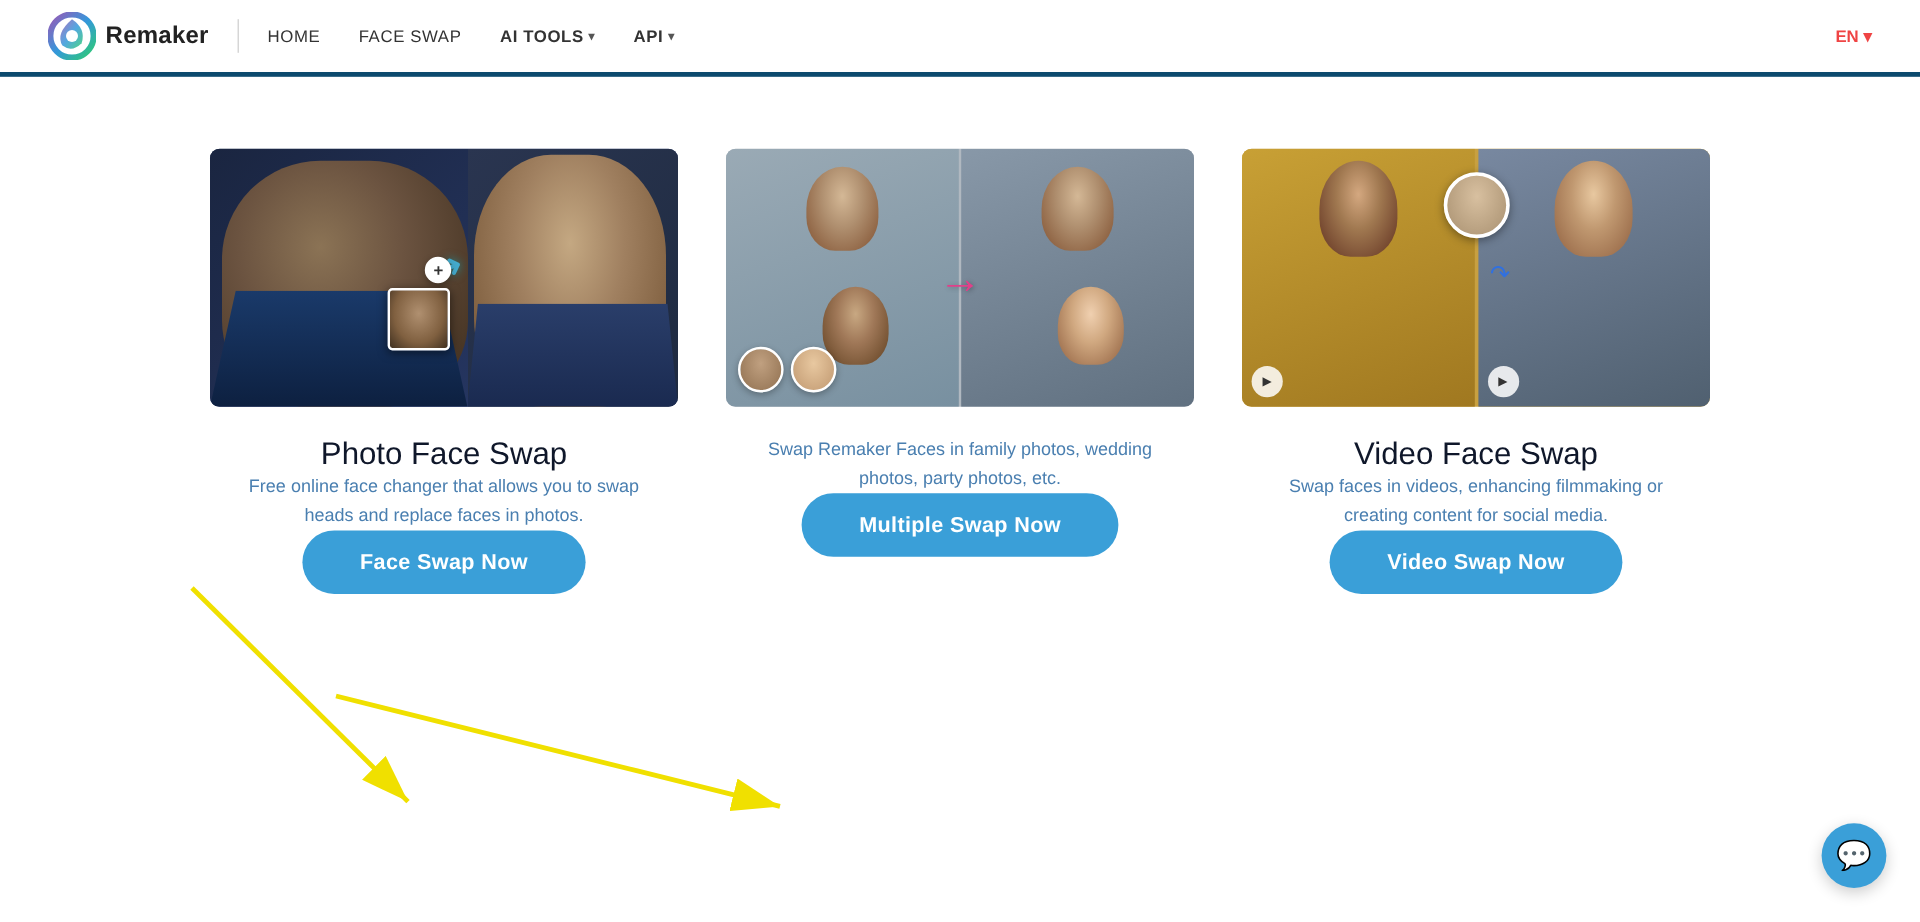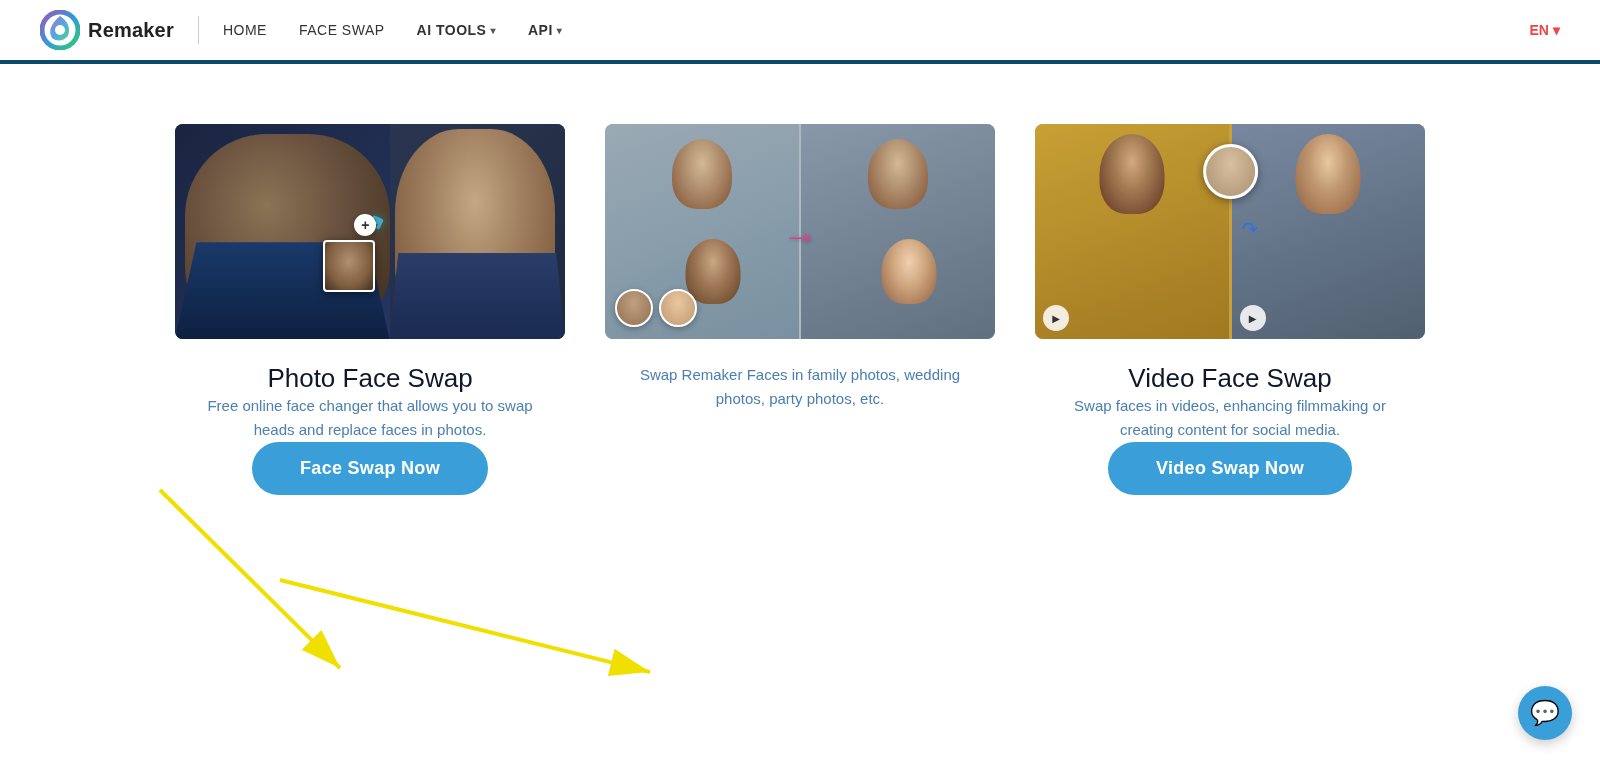--- a/index.html
+++ b/index.html
@@ -372,20 +372,21 @@
         </div>
         <div style="position:absolute;top:0;left:50%;transform:translateX(-50%);height:100%;display:flex;align-items:center;z-index:20;">
           <span style="font-size:36px;color:#e0408a;font-weight:bold;text-shadow:1px 1px 4px rgba(0,0,0,0.3);">→</span>
         </div>
         <div class="mf-after mf-couple" style="background:linear-gradient(160deg,#8898a8 0%,#607080 100%);">
           <div class="mf-head-main" style="background:radial-gradient(ellipse at 50% 35%, #d4b896 0%, #b09070 40%, #805030 100%);"></div>
           <div class="mf-head-girl" style="background:radial-gradient(ellipse at 50% 35%, #f0d0b0 0%, #d0a880 40%, #906040 100%);left:50%;transform:translateX(-30%);"></div>
         </div>
       </div>
       <p class="card-desc">Swap Remaker Faces in family photos, wedding photos, party photos, etc.</p>
+      <button class="btn-primary">Multiple Swap Now</button>
     </div>
 
     <div class="card">
       <div class="card-image card-image-3">
         <div class="vf-left" style="background:linear-gradient(160deg,#c8a035 0%,#a07820 100%);position:relative;flex:1;overflow:hidden;">
           <div class="vf-head"></div>
           <div class="play-btn">▶</div>
         </div>
         <div style="position:absolute;top:38%;left:50%;transform:translate(-50%,-50%);z-index:20;display:flex;flex-direction:column;align-items:center;">
           <div class="swap-circle" style="position:relative;margin:0;"></div>

